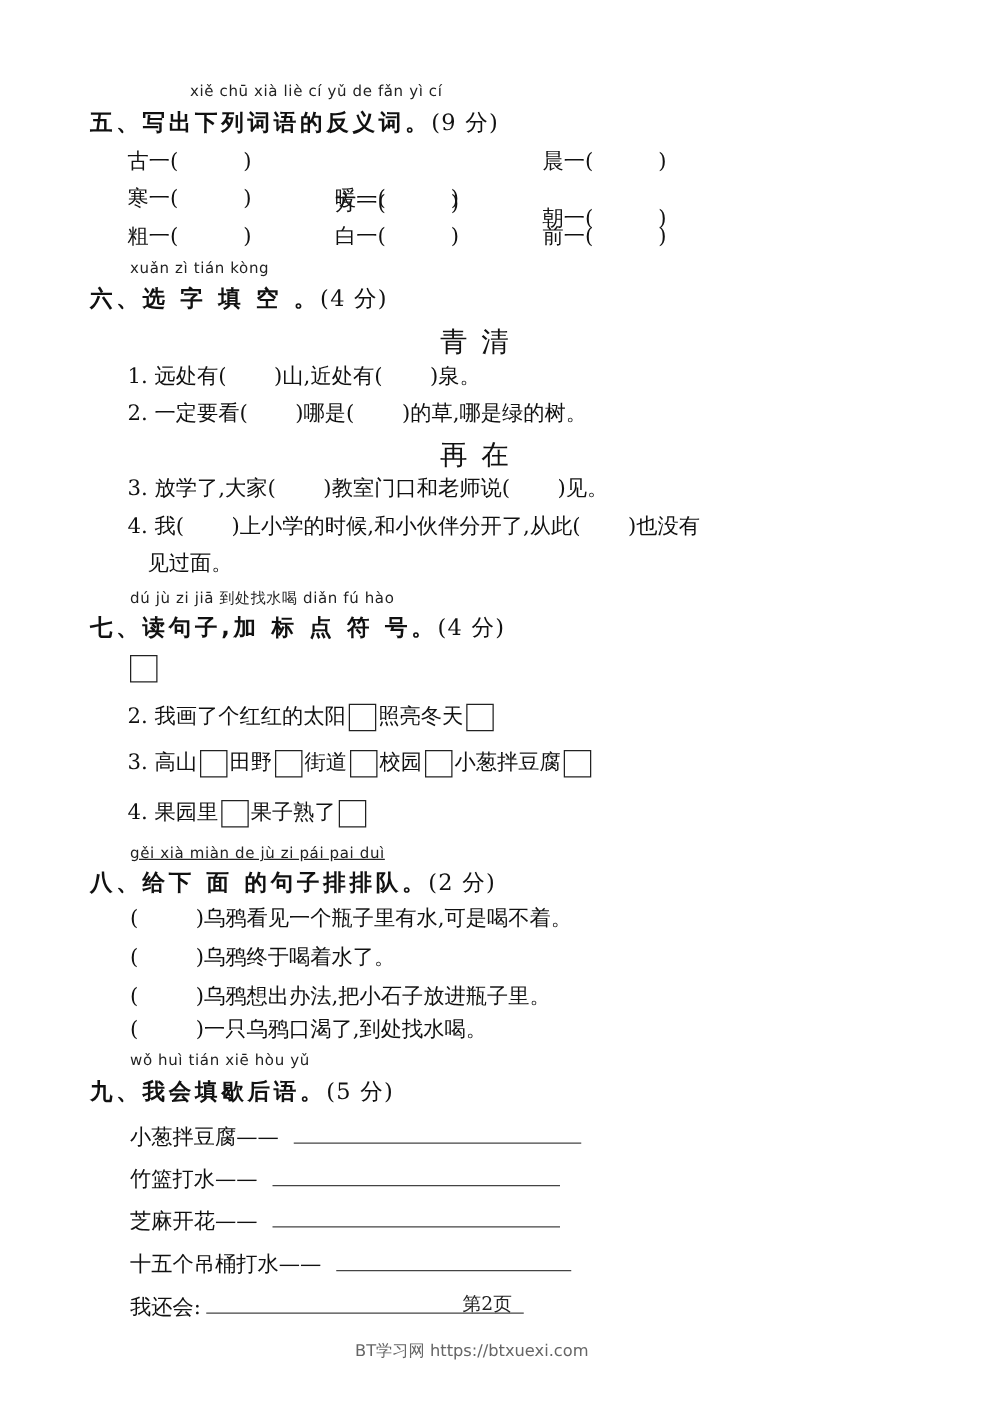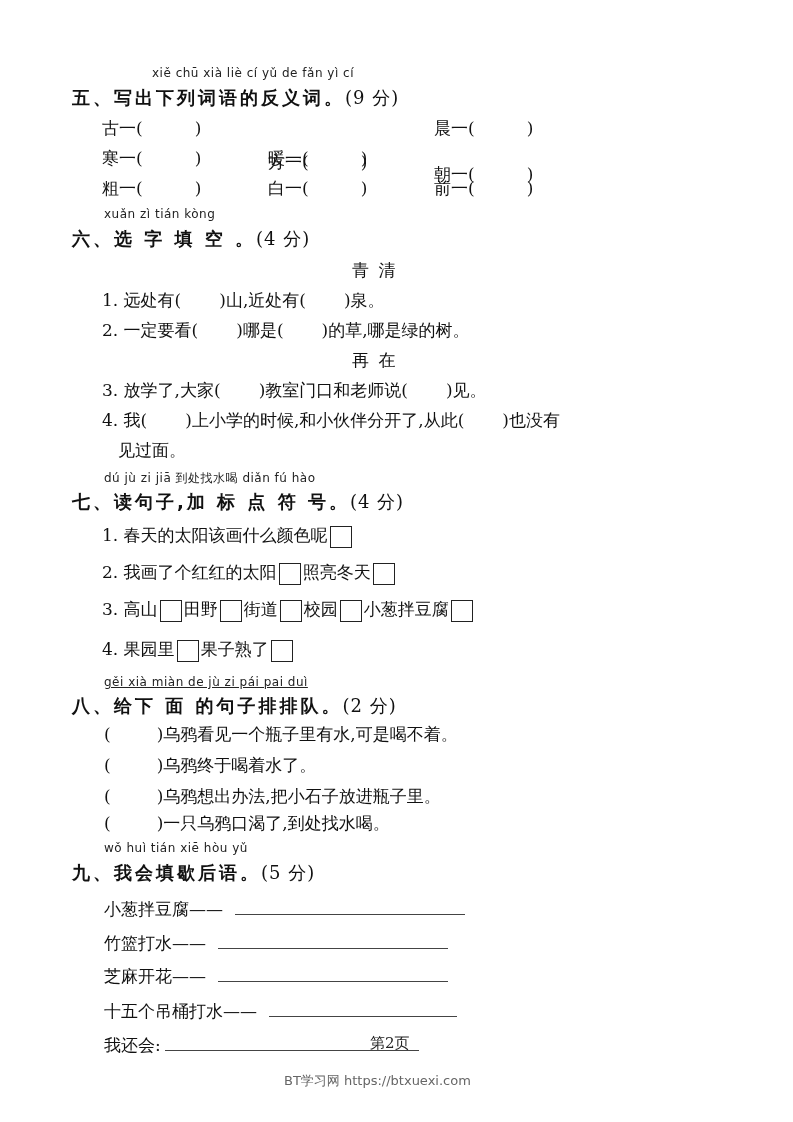--- a/index.html
+++ b/index.html
@@ -3,21 +3,21 @@
 <meta charset="utf-8">
 <style>
   html, body { margin: 0; padding: 0; background: #ffffff; }
   body { width: 793px; height: 1122px; position: relative; overflow: hidden;
          font-family: "DejaVu Serif", "Liberation Serif", serif; color: #111; }
   .abs { position: absolute; white-space: nowrap; }
   .pinyin { font-family: "DejaVu Sans", "Liberation Sans", sans-serif; font-size: 12px; color: #222; letter-spacing: 0.5px; }
   .heading { font-family: "DejaVu Sans", "Liberation Sans", sans-serif; font-weight: bold; font-size: 18px; letter-spacing: 3px; }
   .heading .pts { font-weight: normal; font-family: "DejaVu Serif", "Liberation Serif", serif; letter-spacing: 1px; }
   .line { font-size: 17px; }
-  .options { font-size: 17px; letter-spacing: 2px; }
+  .options { font-size: 22px; letter-spacing: 2px; }
   .box { display: inline-block; width: 22px; height: 22px; border: 1.5px solid #222; vertical-align: middle; margin: 0 2px; box-sizing: border-box; }
   .blank { display: inline-block; border-bottom: 1px solid #444; vertical-align: baseline; height: 14px; }
   .watermark { font-family: "DejaVu Sans", "Liberation Sans", sans-serif; font-size: 13px; color: #666; }
   .pagenum { font-family: "DejaVu Serif", "Liberation Serif", serif; font-size: 15px; color: #222; }
 </style>
 </head>
 <body>
 
 <div class="abs pinyin" style="left:104px; top:66px;margin-left:48px;">xiě chū xià liè  cí  yǔ de fǎn yì  cí</div>
 <div class="abs heading" style="left:72px; top:86px;">
@@ -54,21 +54,21 @@
 <div class="abs line" style="left:102px; top:409px;">
   <span>4. 我(</span><span style="display:inline-block;width:38px"></span><span>)上小学的时候,和小伙伴分开了,从此(</span><span style="display:inline-block;width:38px"></span><span>)也没有</span>
 </div>
 <div class="abs line" style="left:118px; top:439px;">见过面。</div>
 
 <div class="abs pinyin" style="left:104px; top:470px;">dú  jù   zi     jiā 到处找水喝 diǎn  fú  hào</div>
 <div class="abs heading" style="left:72px; top:490px;">
   <span>七、读句子,加 标 点 符 号。</span><span class="pts">(4 分)</span>
 </div>
 <div class="abs line" style="left:102px; top:524px;">
-  <span>1. 春天的太阳该画什么颜色呢</span><span class="box"></span>
+  <span class="box"></span>
 </div>
 <div class="abs line" style="left:102px; top:561px;">
   <span>2. 我画了个红红的太阳</span><span class="box"></span><span>照亮冬天</span><span class="box"></span>
 </div>
 <div class="abs line" style="left:102px; top:598px;">
   <span>3. 高山</span><span class="box"></span><span>田野</span><span class="box"></span><span>街道</span><span class="box"></span><span>校园</span><span class="box"></span><span>小葱拌豆腐</span><span class="box"></span>
 </div>
 <div class="abs line" style="left:102px; top:638px;">
   <span>4. 果园里</span><span class="box"></span><span>果子熟了</span><span class="box"></span>
 </div>

